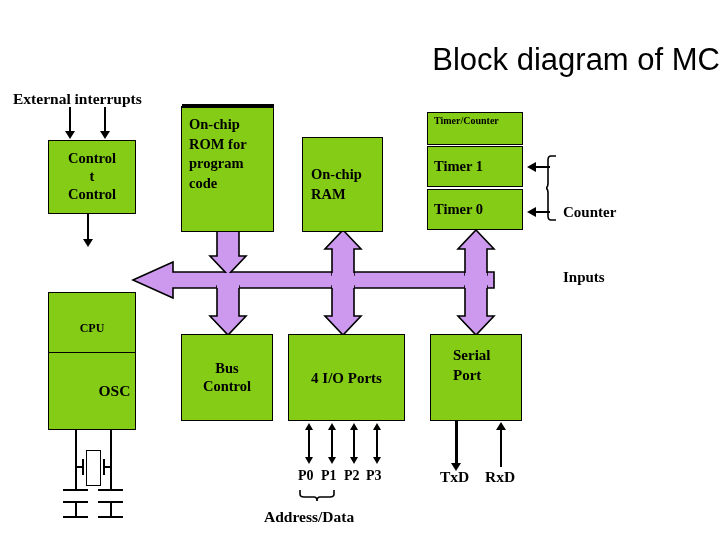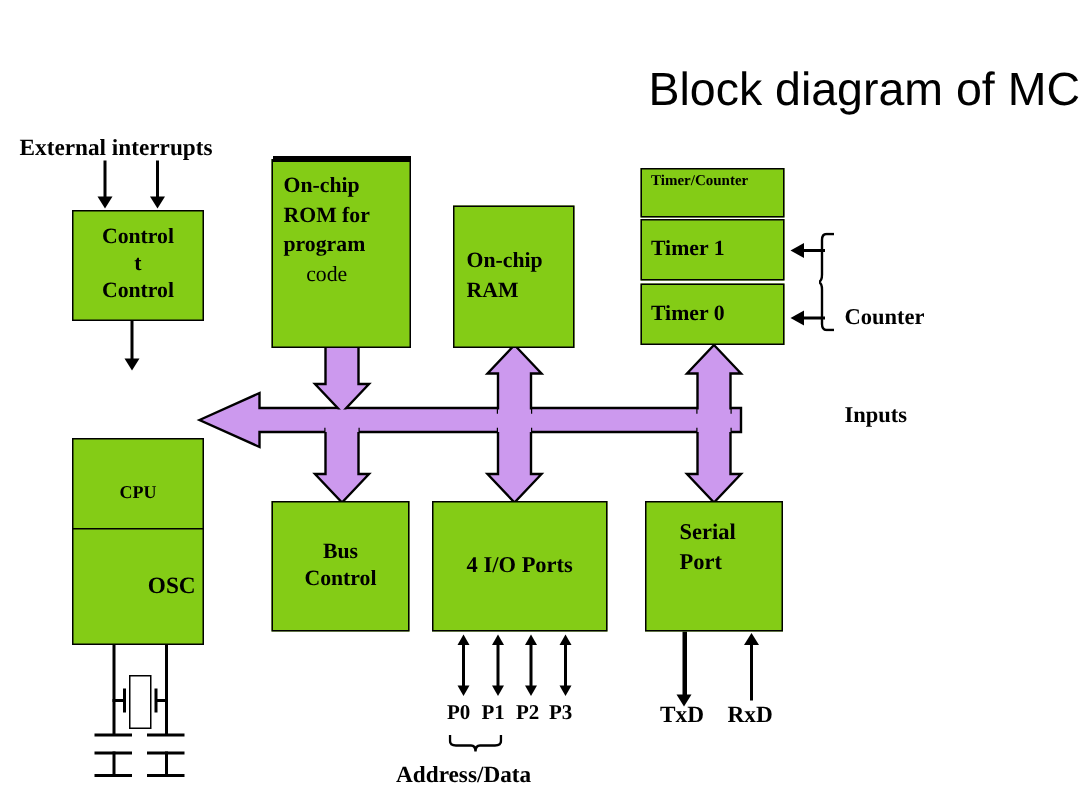--- a/index.html
+++ b/index.html
@@ -104,21 +104,21 @@
   <div class="vline" style="left:87px;top:214px;height:26px;"></div>
   <div class="ahead-down" style="left:83px;top:239px;"></div>
 
   <div class="romtop" style="left:182px;top:104px;width:92px;height:4px;"></div>
   <div class="blk" style="left:181px;top:106px;width:93px;height:126px;font-size:14.5px;
               justify-content:flex-start;align-items:flex-start;">
     <div class="txt" style="text-align:left;padding:8px 0 0 7px;line-height:1.35;">
       <div>On-chip</div>
       <div>ROM for</div>
       <div style="font-weight:600;">program</div>
-      <div style="font-weight:400;text-align:center;">code</div>
+      <div style="font-weight:700;">code</div>
     </div>
   </div>
 
   <div class="blk" style="left:302px;top:137px;width:81px;height:95px;font-size:14.5px;
               justify-content:flex-start;align-items:center;">
     <div class="txt" style="text-align:left;padding-left:8px;line-height:1.35;">
       <div>On-chip</div>
       <div>RAM</div>
     </div>
   </div>
@@ -224,21 +224,21 @@
 
   <div class="blk" style="left:181px;top:334px;width:92px;height:87px;font-size:14.5px;">
     <div class="txt">
       <div>Bus</div>
       <div>Control</div>
     </div>
   </div>
 
   <div class="blk" style="left:288px;top:334px;width:117px;height:87px;font-size:15px;
               align-items:flex-start;">
-    <div class="txt" style="padding-top:21px;margin-top:12px;">
+    <div class="txt" style="padding-top:34px;">
       <span>4 I/O Ports</span>
     </div>
   </div>
 
   <div class="vline" style="left:308px;top:429px;height:30px;"></div>
   <div class="ahead-up sm" style="left:305px;top:423px;"></div>
   <div class="ahead-down sm" style="left:305px;top:457px;"></div>
 
   <div class="vline" style="left:331px;top:429px;height:30px;"></div>
   <div class="ahead-up sm" style="left:328px;top:423px;"></div>

